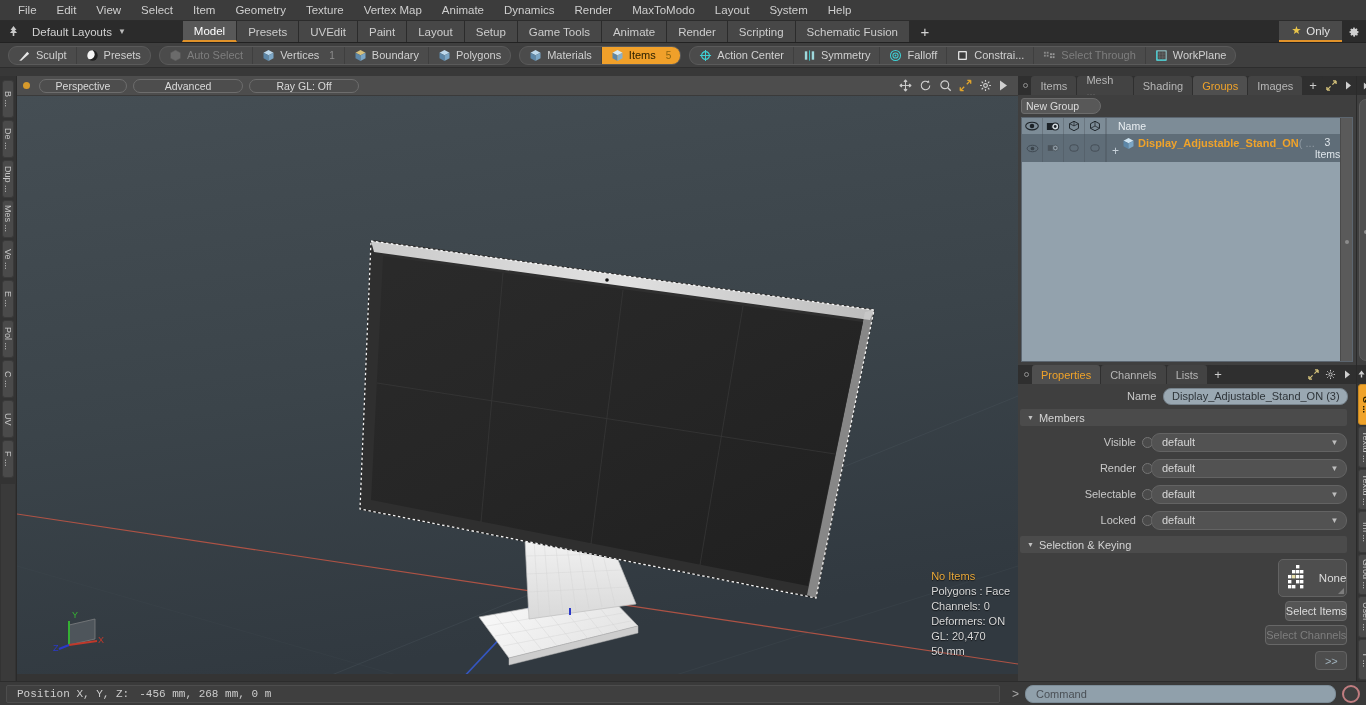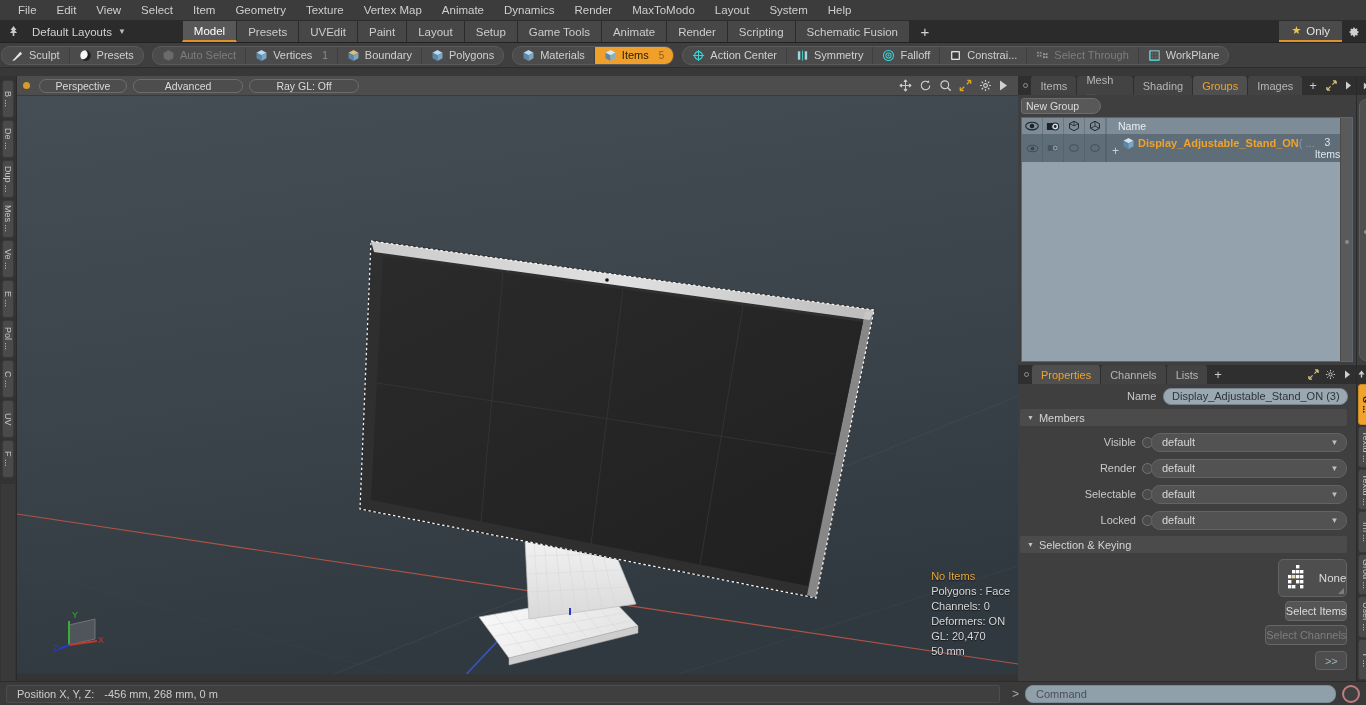--- a/index.html
+++ b/index.html
@@ -59,21 +59,21 @@
   }
   .only-btn .star { color: #e8c44a; font-size: 11px; }
   .gear-tab {
     width: 24px; display: flex; align-items: center; justify-content: center;
     background: #2b2b2b; color: #cfcfcf;
   }
 
   
   .modebar {
     height: 25px; background: #3f3f3f; display: flex; align-items: center;
-    padding: 0 1px; gap: 0; border-bottom: 1px solid #2d2d2d;
+    padding: 0 8px; gap: 0; border-bottom: 1px solid #2d2d2d;
   }
   .grp {
     display: flex; align-items: stretch; height: 19px;
     background: #4b4b4b; border: 1px solid #5a5a5a; border-radius: 9px;
     overflow: hidden; margin-right: 8px;
   }
   .tbtn {
     display: flex; align-items: center; gap: 5px; padding: 0 9px;
     color: #d0d0d0; font-size: 11px; white-space: nowrap;
     border-right: 1px solid #3f3f3f; background: transparent;
@@ -131,21 +131,21 @@
     background: #3a3a3a; display: flex; align-items: center;
     border-top: 1px solid #2c2c2c;
   }
   .status-left {
     width: 1004px; height: 24px; display: flex; align-items: center;
     padding-left: 6px; background: #3a3a3a;
   }
   .status-field {
     flex: 1; height: 18px; background: #3f3f3f; border: 1px solid #4d4d4d;
     border-radius: 2px; display: flex; align-items: center; padding: 0 10px;
-    color: #cdcdcd; font-size: 11px; gap: 10px; margin-right: 4px;
+    color: #cdcdcd; font-size: 11px; gap: 10px; margin-right: 4px; font-family: Liberation Mono, monospace;
   }
   .status-right {
     flex: 1; height: 24px; display: flex; align-items: center; gap: 6px;
     padding: 0 6px 0 8px;
   }
   .cmd-caret { color: #a8a8a8; font-size: 12px; }
   .cmd-input {
     flex: 1; height: 18px; background: #90a0ab; border: 1px solid #7c8c97;
     border-radius: 8px; display: flex; align-items: center; padding: 0 10px;
     color: #4a5056; font-size: 11px;

